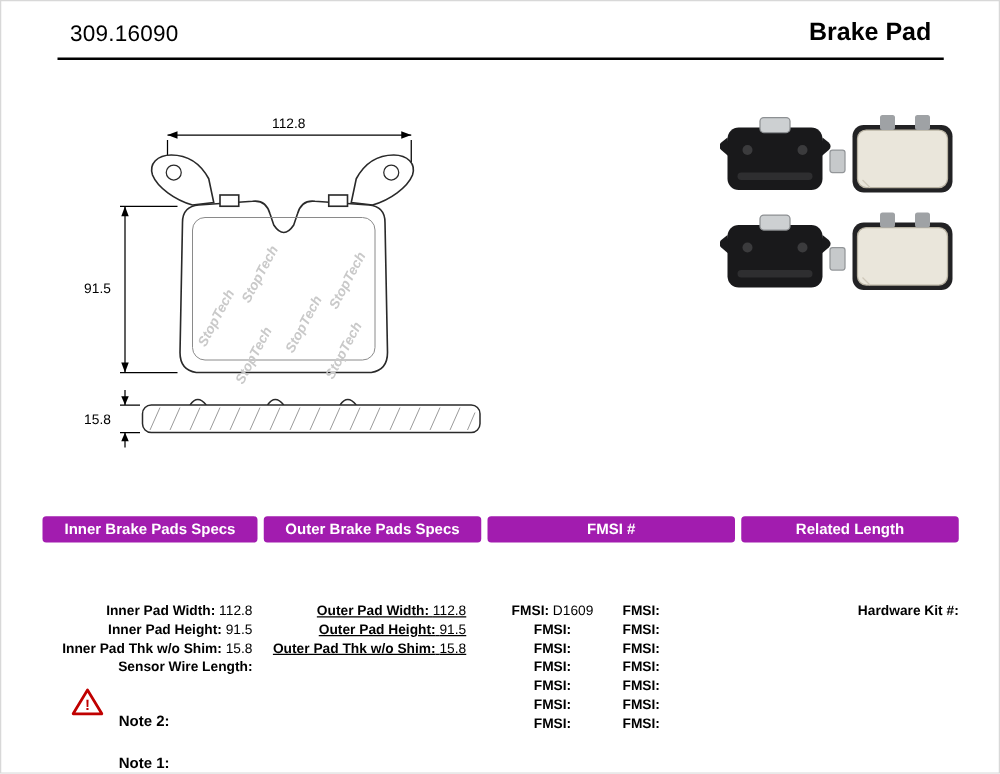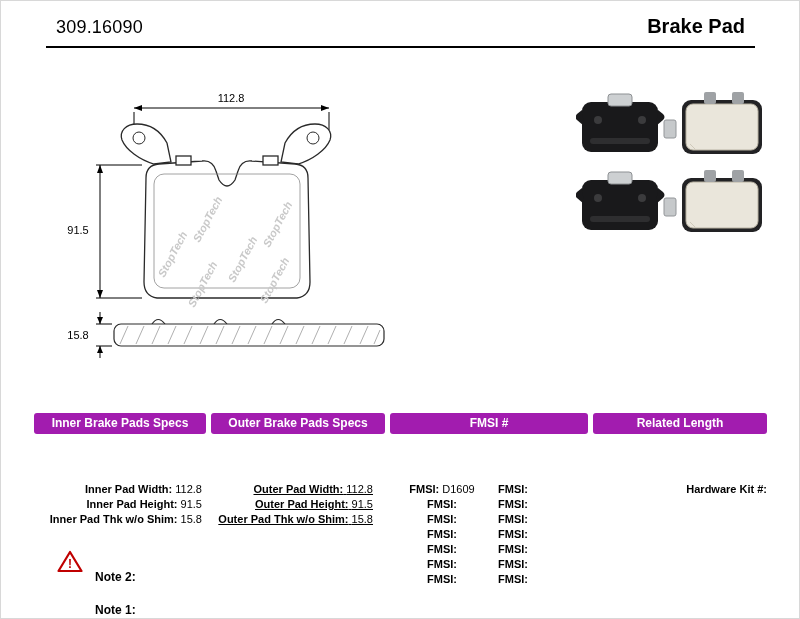--- a/index.html
+++ b/index.html
@@ -156,20 +156,24 @@
       <span class="val">112.8</span>
     </div>
     <div class="spec-row">
       <span class="lbl">Inner Pad Height:</span>
       <span class="val">91.5</span>
     </div>
     <div class="spec-row">
       <span class="lbl">Inner Pad Thk w/o Shim:</span>
       <span class="val">15.8</span>
     </div>
+    <div class="spec-row">
+      <span class="lbl">Sensor Wire Length:</span>
+      <span class="val"></span>
+    </div>
   </div>
 
   <div class="spec-col outer-col">
     <div class="spec-row">
       <span class="lbl">Outer Pad Width:</span>
       <span class="val">112.8</span>
     </div>
     <div class="spec-row">
       <span class="lbl">Outer Pad Height:</span>
       <span class="val">91.5</span>

